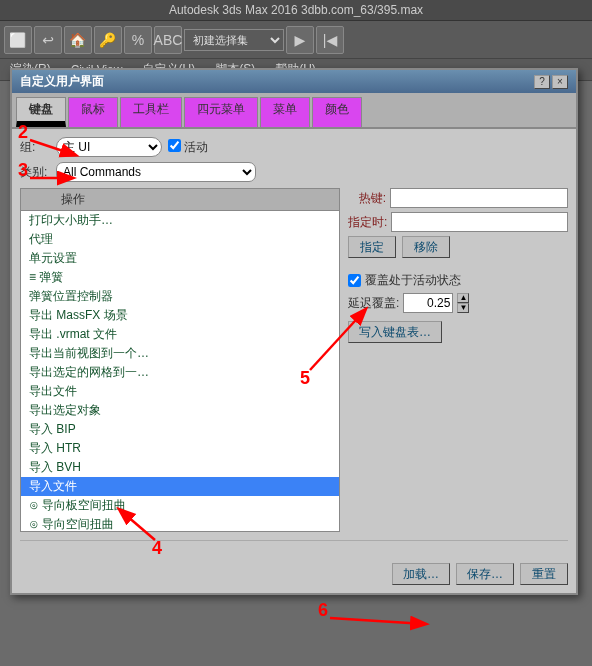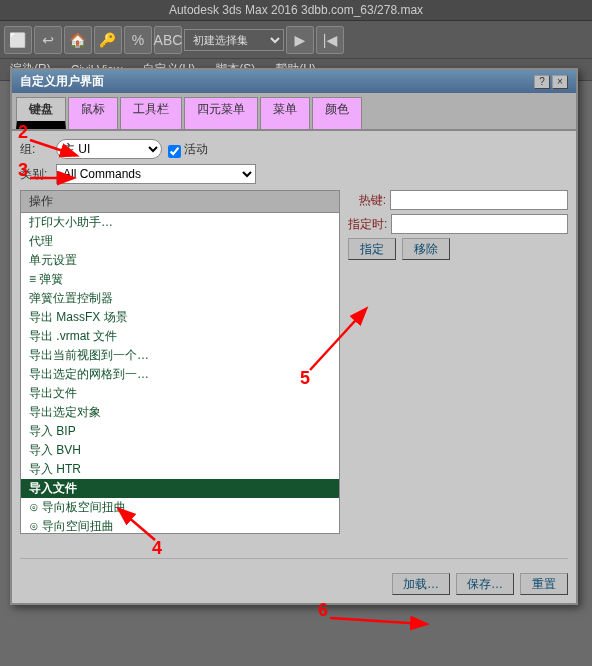--- a/index.html
+++ b/index.html
@@ -110,30 +110,30 @@
     
     .tabs {
       display: flex;
       background: #b0b0b0;
       padding: 4px 4px 0 4px;
       border-bottom: 2px solid #888;
       gap: 2px;
     }
     .tab {
       padding: 3px 12px;
-      background: #f0abfc;
+      background: #d946ef;
       border: 1px solid #888;
       border-bottom: none;
       cursor: pointer;
       font-size: 12px;
       color: #333;
     }
     .tab.active {
       background: #c8c8c8;
-      border-bottom: 8px solid #000000;
+      border-bottom: 6px solid #000000;
       font-weight: bold;
     }
 
     
     .dialog-content {
       background: #c8c8c8;
       padding: 8px;
     }
 
     
@@ -148,41 +148,42 @@
       font-size: 12px;
       min-width: 30px;
     }
     .form-select {
       height: 20px;
       font-size: 12px;
       background: white;
       border: 1px solid #888;
       padding: 0 2px;
     }
-    .form-check { display: flex; align-items: flex-end; gap: 3px; font-size: 12px; color: #333; }
+    .form-check { display: flex; align-items: flex-start; gap: 3px; font-size: 12px; color: #333; }
 
     
     .main-layout {
       display: flex;
       gap: 8px;
       margin-top: 6px;
     }
 
     
     .left-panel {
       flex: 1;
       background: white;
       border: 1px solid #888;
     }
     .list-header {
       display: flex;
       background: #b0b0b0;
       border-bottom: 1px solid #888;
       font-size: 12px;
       color: #333;
+      padding-left: 32px;
     }
     .list-header-col {
       padding: 2px 8px;
       font-weight: normal;
       border-right: 1px solid #888;
     }
     .list-header-col:last-child { border-right: none; }
     .list-body {
       overflow-y: auto;
       height: 320px;
@@ -191,21 +192,21 @@
     .list-item {
       padding: 1px 8px;
       font-size: 12px;
       color: #14532d;
       cursor: pointer;
       white-space: nowrap;
       display: flex;
       align-items: center;
       justify-content: space-between;
     }
-    .list-item.selected { background: #14532d; color: white; font-weight: bold; }
+    .list-item.selected { background: #3b82f6; color: white; }
 
     
     .right-panel {
       width: 220px;
       display: flex;
       flex-direction: column;
       gap: 6px;
     }
     .hotkey-section { }
     .hotkey-row {
@@ -271,41 +272,41 @@
       justify-content: center;
       cursor: pointer;
       line-height: 1;
     }
 
     
     .bottom-row {
       display: flex;
       justify-content: flex-end;
       gap: 6px;
-      margin-top: 24px;
-      padding-top: 14px;
+      margin-top: 8px;
+      padding-top: 22px;
       border-top: 1px solid #aaa;
     }
     .write-btn { min-width: 80px; }
 
     
     .list-body::-webkit-scrollbar { width: 16px; }
     .list-body::-webkit-scrollbar-track { background: #d4d0c8; }
     .list-body::-webkit-scrollbar-thumb { background: #a0a0a0; border: 1px solid #888; }
     .arrow-svg {
       position: absolute;
       pointer-events: none;
       z-index: 998;
     }
   </style>
 </head>
 <body>
 
 <div class="title-bar">
-  <span>Autodesk 3ds Max 2016    3dbb.com_63/278.max</span>
+  <span>Autodesk 3ds Max 2016    3dbb.com_63/395.max</span>
 </div>
 
 <div class="toolbar-area">
   <div class="toolbar-btn">⬜</div>
   <div class="toolbar-btn">↩</div>
   <div class="toolbar-btn">🏠</div>
   <div class="toolbar-btn">🔑</div>
   <div class="toolbar-btn">%</div>
   <div class="toolbar-btn">ABC</div>
   <select class="toolbar-dropdown">
@@ -349,21 +350,21 @@
         <option>主 UI</option>
       </select>
       <div class="form-check">
         <input type="checkbox" checked="" style="">
         <span>活动</span>
       </div>
     </div>
 
     <div class="form-row">
       <span class="form-label">类别:</span>
-      <select class="form-select" style="width:200px;">
+      <select class="form-select" style="width:200px;border-radius:7px;">
         <option>All Commands</option>
       </select>
     </div>
 
     <div class="main-layout">
 
       <div class="left-panel">
         <div class="list-header">
           <div class="list-header-col" style="flex:1;">操作</div>
         </div>
@@ -398,24 +399,24 @@
             <div class="list-item">
               <span>导出文件</span>
             </div>
             <div class="list-item">
               <span>导出选定对象</span>
             </div>
             <div class="list-item">
               <span>导入 BIP</span>
             </div>
             <div class="list-item">
+              <span>导入 HTR</span>
+            </div>
+            <div class="list-item">
               <span>导入 BVH</span>
-            </div>
-            <div class="list-item">
-              <span>导入 HTR</span>
             </div>
             <div class="list-item selected">
               <span>导入文件</span>
             </div>
             <div class="list-item">
               <span>⊙ 导向板空间扭曲</span>
             </div>
             <div class="list-item">
               <span>⊙ 导向空间扭曲</span>
             </div>
@@ -432,20 +433,37 @@
           <div class="hotkey-row">
             <span class="hotkey-label">指定时:</span>
             <input class="hotkey-input" type="text" value="" style="">
           </div>
           <div class="assign-row">
             <button class="dialog-btn">指定</button>
             <button class="dialog-btn">移除</button>
           </div>
         </div>
 
+        <div class="override-section">
+          <div class="override-row">
+            <input type="checkbox" checked="" style="">
+            <span class="override-label">覆盖处于活动状态</span>
+          </div>
+          <div class="override-row">
+            <span class="override-label">延迟覆盖:</span>
+            <input class="override-input" type="text" value="0.25" style="">
+            <div style="display:flex;flex-direction:column;">
+              <div class="spinner-btn">▲</div>
+              <div class="spinner-btn">▼</div>
+            </div>
+          </div>
+          <div style="margin-top:8px;">
+            <button class="dialog-btn write-btn">写入键盘表…</button>
+          </div>
+        </div>
       </div>
     </div>
 
     <div class="bottom-row">
       <button class="dialog-btn">加载…</button>
       <button class="dialog-btn">保存…</button>
       <button class="dialog-btn">重置</button>
     </div>
   </div>
 </div>

